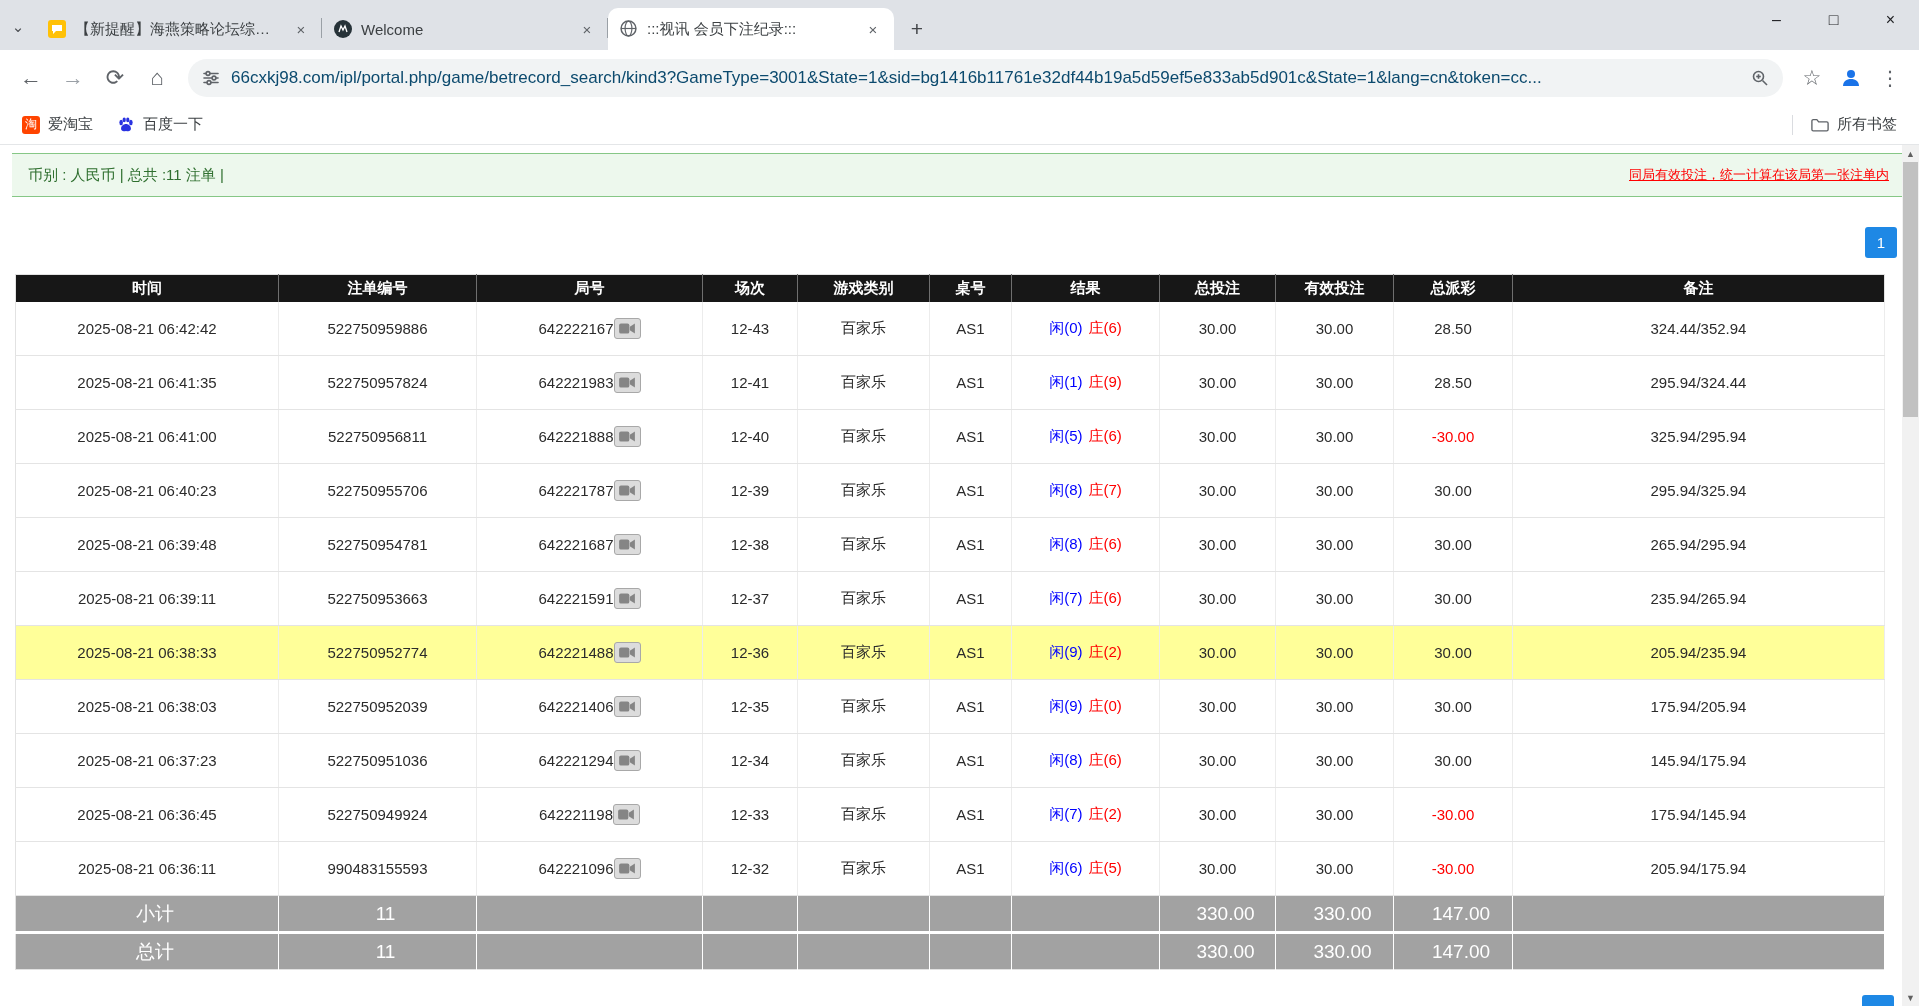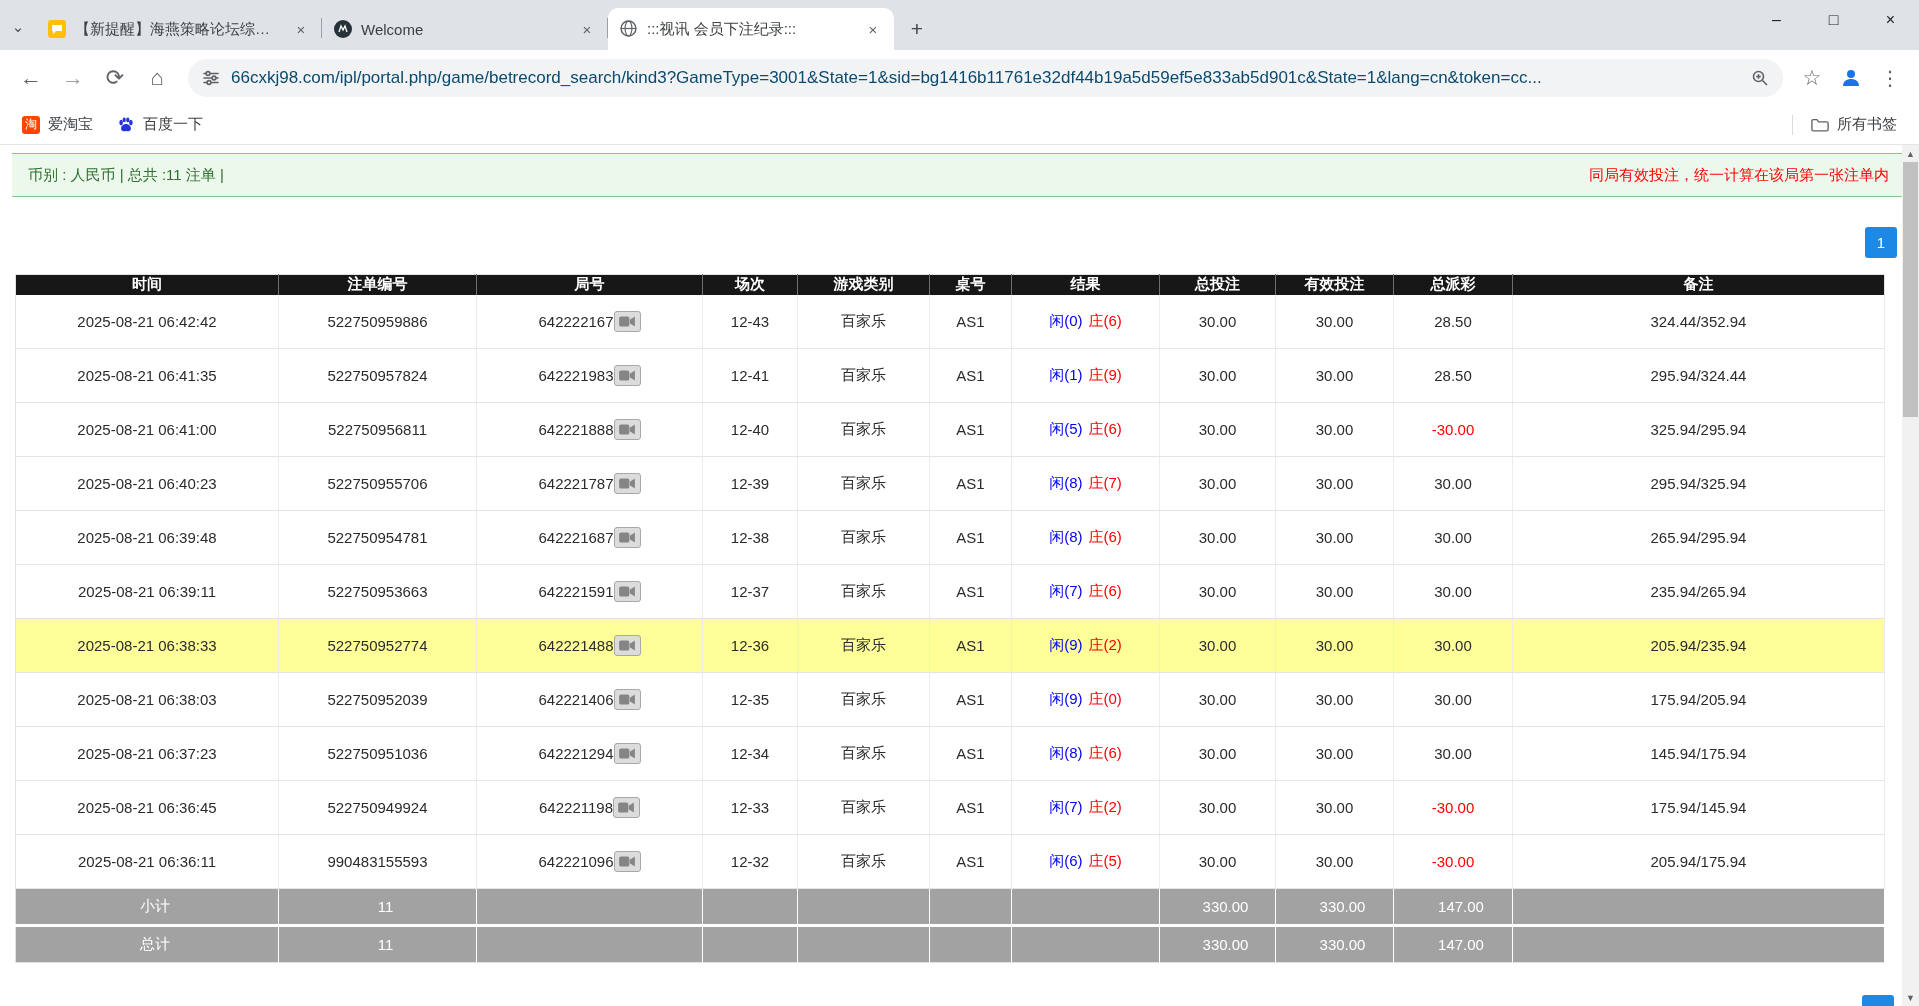--- a/index.html
+++ b/index.html
@@ -35,36 +35,36 @@
   .bookmark { display:flex; align-items:center; gap:8px; font-size:15px; color:#3c4043; padding:4px 8px; border-radius:6px; cursor:pointer;}
   .bk-ic { width:18px; height:18px; display:inline-flex; align-items:center; justify-content:center; flex:none; }
   .tb-badge { width:18px; height:18px; background:#ff4400; color:#fff; border-radius:3px; font-size:12px; display:flex; align-items:center; justify-content:center; }
   .book-right { margin-left:auto; display:flex; align-items:center; gap:10px;padding-left:48px; }
   .vdiv { width:1px; height:20px; background:#dadce0; }
 
   
   .content { position:relative; height:861px; background:#fff; overflow:hidden; }
   .infobar { margin:8px 14px 0 12px; height:44px; background:#edf8ed; border-top:1px solid #86c786; border-bottom:1px solid #86c786; display:flex; align-items:center; justify-content:space-between; padding:0 16px; }
   .infobar .summary { font-size:15px; color:#2f6f2f; }
-  .infobar .notice { font-size:15px; color:var(--negative-red,#ff0000); }
+  .infobar .notice { font-size:13px; color:var(--negative-red,#ff0000);text-decoration:underline; }
   .pager { margin:30px 22px 0 0; display:flex; justify-content:flex-end; }
   .page-btn { min-width:32px; height:31px; background:var(--accent-blue,#1e88e5); color:#fff; font-size:15px; display:flex; align-items:center; justify-content:center; border-radius:3px; cursor:pointer;}
 
   table.bets { margin:16px 0 0 15px; width:1869px; border-collapse:collapse; table-layout:fixed; border:1px solid #e2e2e2; }
-  table.bets thead th { background:#171717; color:#fff; font-size:15px; font-weight:bold; height:20px; border-right:1px solid #6f6f6f; }
+  table.bets thead th { background:#171717; color:#fff; font-size:15px; font-weight:bold; height:27px; border-right:1px solid #6f6f6f; }
   table.bets thead th:last-child { border-right:none;margin-left:48px; }
   table.bets tbody td { height:54px; text-align:center; font-size:15px; color:#2b2b2b; border-bottom:1px solid #e4e4e4; border-right:1px solid #ececec; background:#fff; }
   table.bets tbody tr.hl td { background:var(--highlight-yellow,#ffff99); }
   .round-wrap { display:inline-flex; align-items:center; gap:0; }
   .cam-badge { display:inline-flex; align-items:center; justify-content:center; width:27px; height:21px; background:#dcdcdc; border:1px solid #a8a8a8; border-radius:3px; cursor:pointer;}
   .res-player { color:var(--player-blue,#0000ff); }
   .res-banker { color:var(--banker-red,#ff0000); margin-left:6px; }
   td.c-totalbet { color:var(--bet-blue,#0066cc); }
   td.payout.neg { color:var(--negative-red,#ff0000); }
-  table.bets tfoot td { background:#a2a2a2; color:#fff; font-size:15px; text-align:center; height:37px; border-right:1px solid #fff;padding-left:16px; }
+  table.bets tfoot td { background:#a2a2a2; color:#fff; font-size:19px; text-align:center; height:37px; border-right:1px solid #fff;padding-left:16px; }
   table.bets tfoot tr:first-child td { border-bottom:3px solid #fff; }
 
   
   .scrollbar { position:absolute; right:0; top:145px; bottom:0; width:17px; background:#f1f1f1; }
   .sb-arrow { height:17px; display:flex; align-items:center; justify-content:center; font-size:9px; color:#606060; cursor:pointer;}
   .sb-arrow.down { position:absolute; bottom:0; left:0; right:0; }
   .sb-thumb { position:absolute; top:17px; left:1px; width:15px; height:255px; background:#c1c1c1; cursor:pointer;}
 
   .bottom-pager-frag { position:absolute; left:1862px; top:995px; width:32px; height:11px; background:var(--accent-blue,#1e88e5); border-radius:3px 3px 0 0; cursor:pointer;}
 </style>

